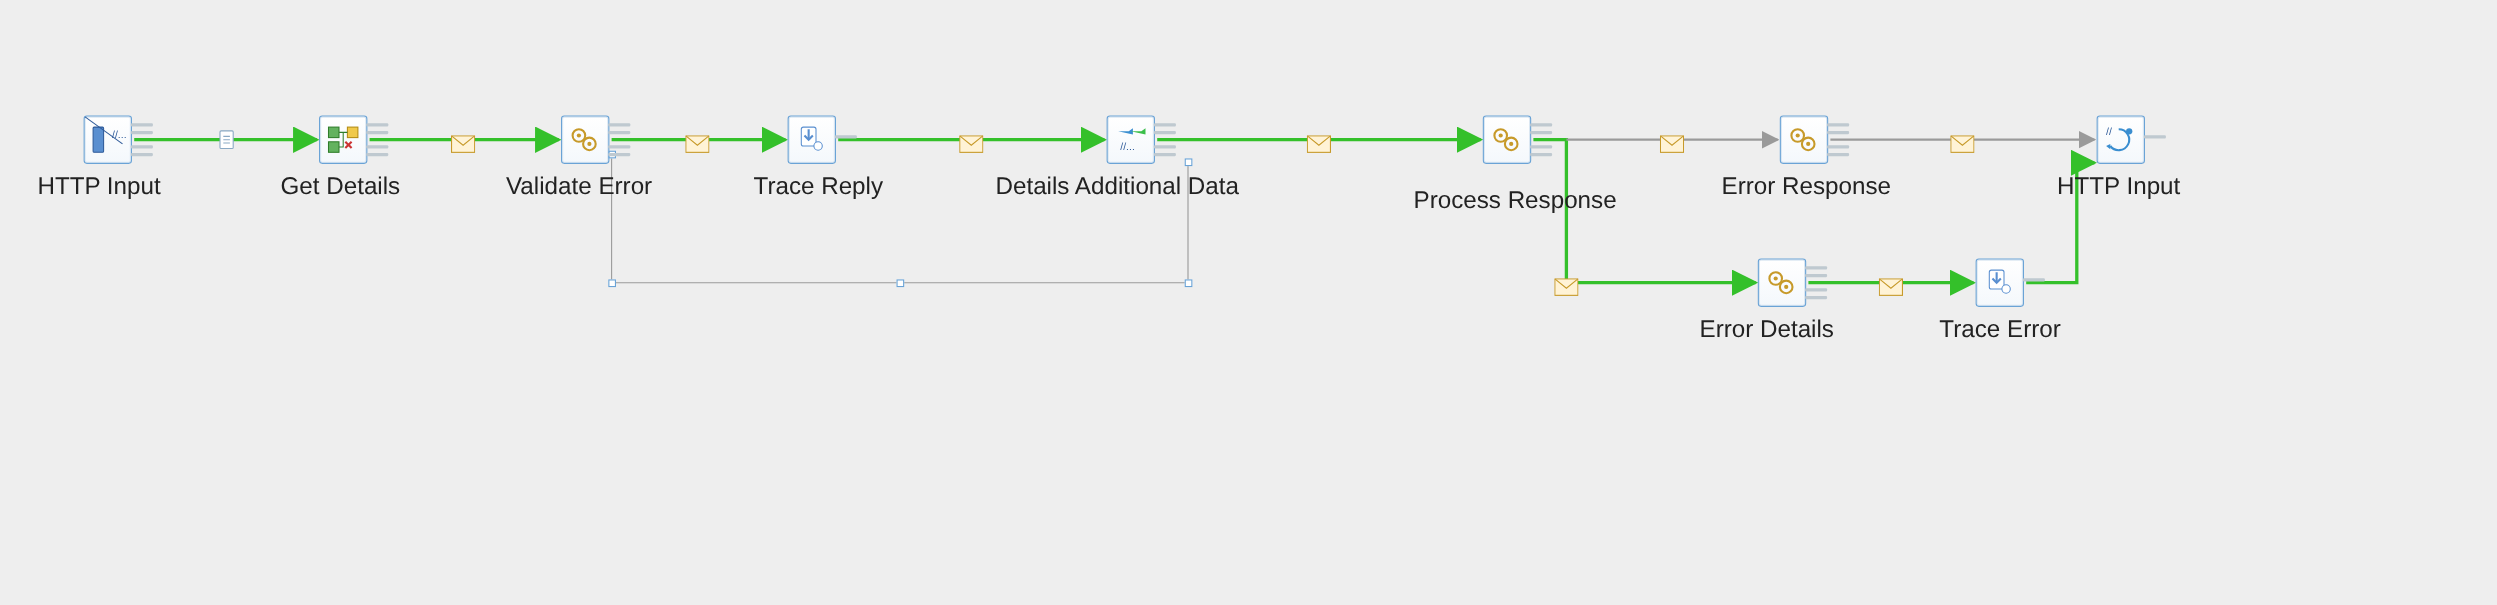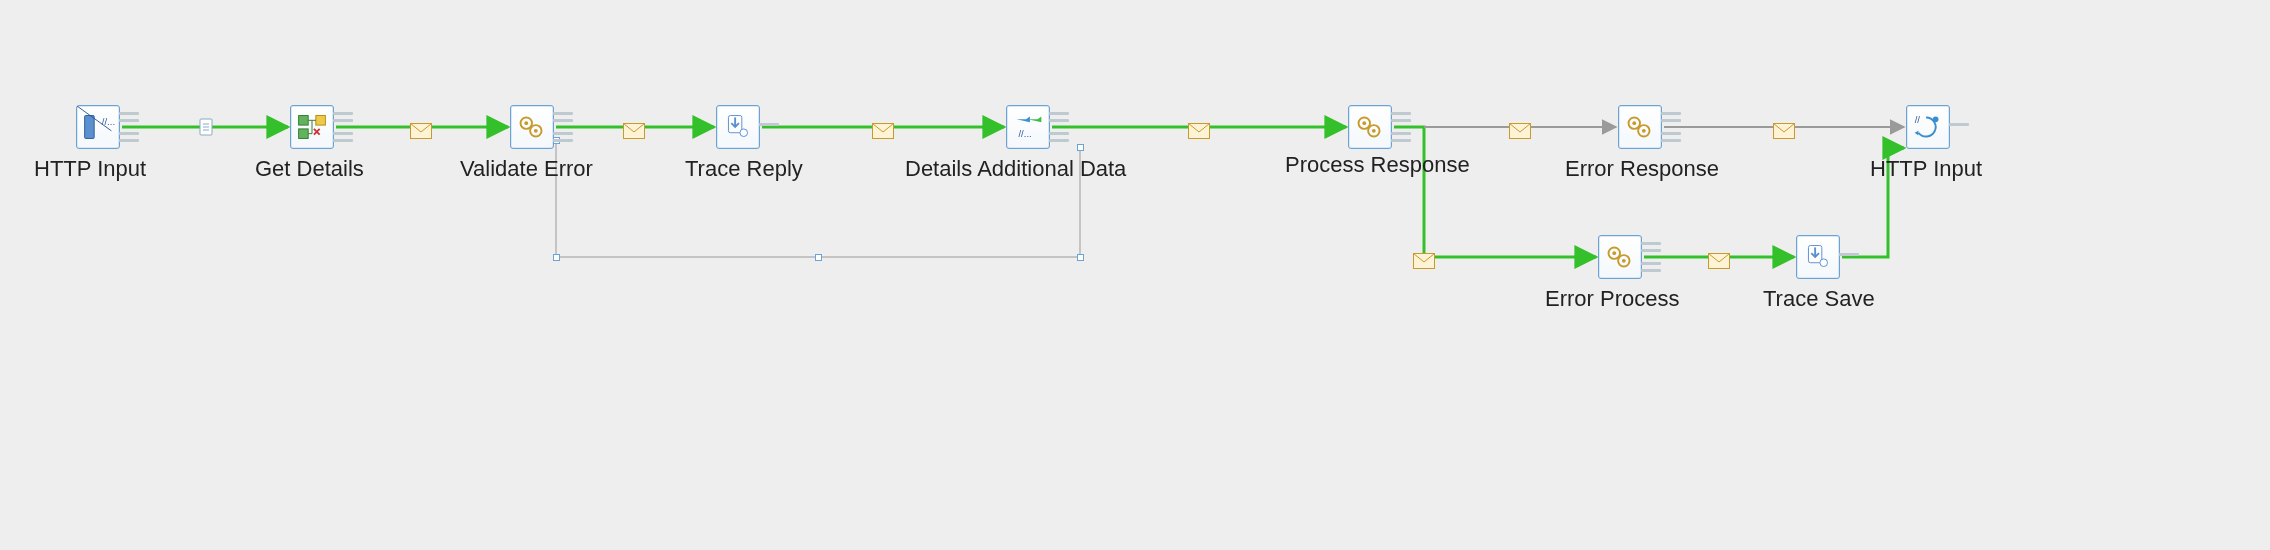--- a/index.html
+++ b/index.html
@@ -247,21 +247,21 @@
     <svg viewBox="0 0 44 44">
       <circle cx="16" cy="18" r="6" fill="none" stroke="#c79a2a" stroke-width="2"></circle>
       <circle cx="26" cy="26" r="6" fill="none" stroke="#c79a2a" stroke-width="2"></circle>
       <circle cx="16" cy="18" r="2" fill="#c79a2a"></circle>
       <circle cx="26" cy="26" r="2" fill="#c79a2a"></circle>
     </svg>
   </span>
   <span class="nub nub-top"></span>
   <span class="nub nub-bot"></span>
 </div>
-<div class="label" style="left:1285px;top:152px;">Process Response</div>
+<div class="label" style="left:1285px;top:169px;">Process Response</div>
 
 <div class="node" style="left:1618px;top:105px;">
   <span class="icon">
     <svg viewBox="0 0 44 44">
       <circle cx="16" cy="18" r="6" fill="none" stroke="#c79a2a" stroke-width="2"></circle>
       <circle cx="26" cy="26" r="6" fill="none" stroke="#c79a2a" stroke-width="2"></circle>
       <circle cx="16" cy="18" r="2" fill="#c79a2a"></circle>
       <circle cx="26" cy="26" r="2" fill="#c79a2a"></circle>
     </svg>
   </span>
@@ -288,26 +288,26 @@
     <svg viewBox="0 0 44 44">
       <circle cx="16" cy="18" r="6" fill="none" stroke="#c79a2a" stroke-width="2"></circle>
       <circle cx="26" cy="26" r="6" fill="none" stroke="#c79a2a" stroke-width="2"></circle>
       <circle cx="16" cy="18" r="2" fill="#c79a2a"></circle>
       <circle cx="26" cy="26" r="2" fill="#c79a2a"></circle>
     </svg>
   </span>
   <span class="nub nub-top"></span>
   <span class="nub nub-bot"></span>
 </div>
-<div class="label" style="left:1545px;top:286px;">Error Process</div>
+<div class="label" style="left:1545px;top:286px;">Error Details</div>
 
 <div class="node" style="left:1796px;top:235px;">
   <span class="icon">
     <svg viewBox="0 0 44 44">
       <rect x="12" y="10" width="14" height="18" rx="2" fill="#fff" stroke="#5a8fd0"></rect>
       <path d="M19 12 v10" stroke="#5a8fd0" stroke-width="2"></path>
       <path d="M15 18 l4 4 l4 -4" fill="none" stroke="#5a8fd0" stroke-width="2"></path>
       <circle cx="28" cy="28" r="4" fill="#fff" stroke="#5a8fd0"></circle>
     </svg>
   </span>
   <span class="nub nub-top one" style="top:17px;"></span>
 </div>
-<div class="label" style="left:1763px;top:286px;">Trace Save</div>
+<div class="label" style="left:1763px;top:286px;">Trace Error</div>
 
 </body></html>

